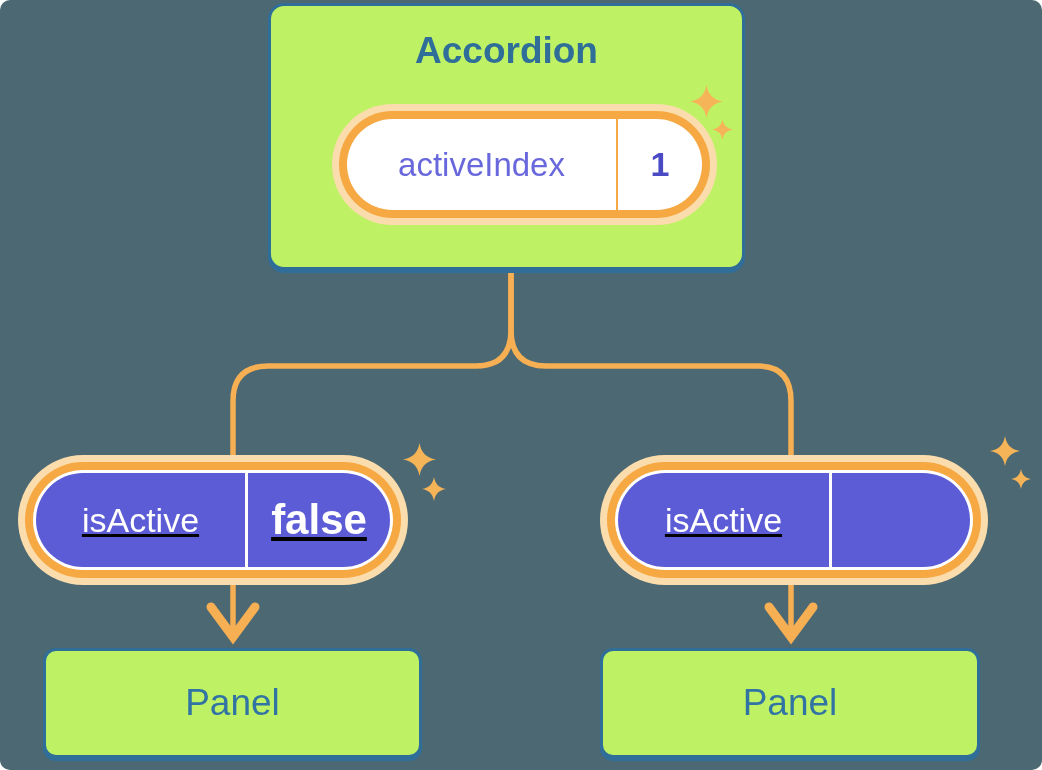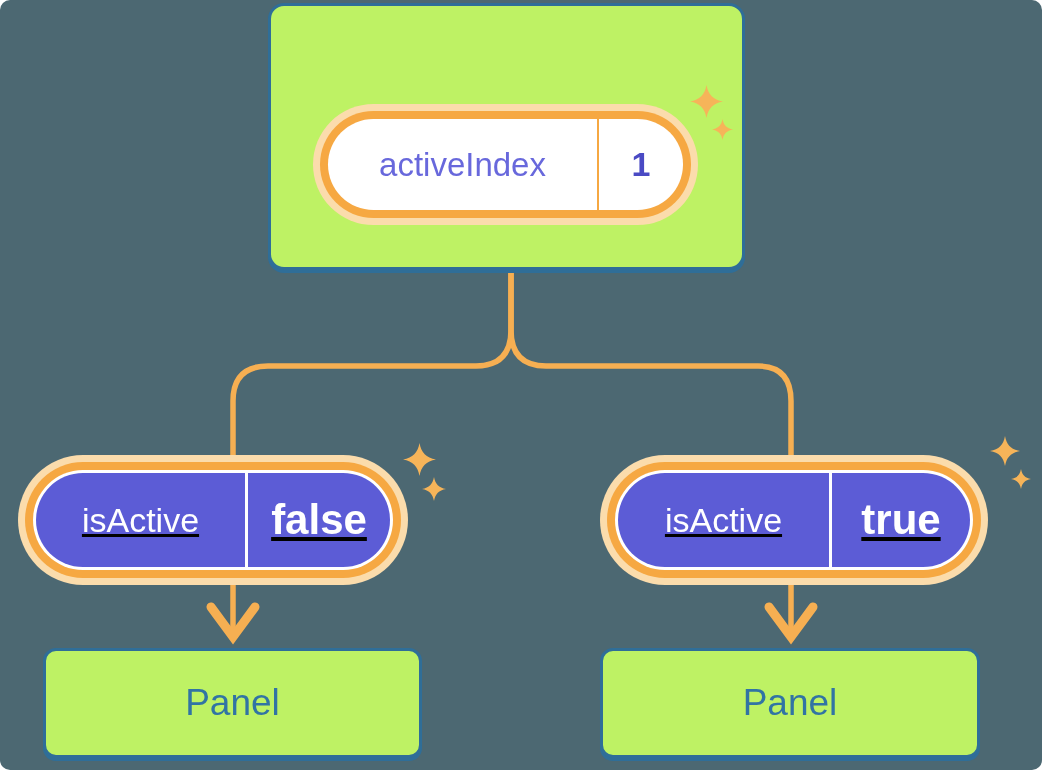--- a/index.html
+++ b/index.html
@@ -67,21 +67,21 @@
   .core-outline {
     width: 100%; height: 100%; box-sizing: border-box;
     background: #ffffff; border-radius: 50px; padding: 3px;
   }
   .core-purple {
     width: 100%; height: 100%; box-sizing: border-box;
     background: var(--purple-fill, #5C5CD6); border-radius: 47px;
     display: flex; overflow: hidden; text-decoration: underline;
   }
   .cell { display: flex; align-items: center; justify-content: center; }
-  #state-pill { left: 313px; top: 104px; width: 385px; height: 121px; text-align: center; }
+  #state-pill { left: 332px; top: 104px; width: 385px; height: 121px; text-align: center; }
   #state-pill .label-cell { width: 269px; font-size: 33px; color: var(--purple-text, #6868DC); }
   #state-pill .divider { width: 2px; background: var(--orange-ring, #F6A842); }
   #state-pill .value-cell { flex: 1; font-size: 34px; font-weight: 700; color: var(--purple-value, #4A4AC4); }
 
   #prop-pill-left  { left: 18px;  top: 455px; width: 390px; height: 130px; }
   #prop-pill-right { left: 600px; top: 455px; width: 388px; height: 130px; }
   .prop-label { font-size: 34px; color: #ffffff; }
   #prop-pill-left  .prop-label { width: 209px; }
   #prop-pill-right .prop-label { width: 211px; }
   .prop-divider { width: 3px; background: #ffffff; }
@@ -97,20 +97,21 @@
 <div id="canvas">
 
   <svg id="connectors" width="1042" height="770" viewBox="0 0 1042 770">
     <path class="branch" d="M511 270 L511 330 Q511 366 476 366 L268 366 Q233 366 233 401 L233 631"></path>
     <path class="branch" d="M511 270 L511 330 Q511 366 546 366 L758 366 Q791 366 791 401 L791 631"></path>
     <path class="arrowhead" d="M211 607 L233 637 L255 607"></path>
     <path class="arrowhead" d="M769 607 L791 637 L813 607"></path>
   </svg>
 
   <div id="accordion-box" class="box"></div>
+  <div id="accordion-title">Accordion</div>
 
   <div id="state-pill" class="pill">
     <div class="glow">
       <div class="ring">
         <div class="core-white">
           <div class="cell label-cell">activeIndex</div>
           <div class="divider"></div>
           <div class="cell value-cell">1</div>
         </div>
       </div>
@@ -145,21 +146,20 @@
     <path d="M50 0 C55.5 30 70 44.5 100 50 C70 55.5 55.5 70 50 100 C44.5 70 30 55.5 0 50 C30 44.5 44.5 30 50 0 Z"></path>
   </svg>
 
   <div id="prop-pill-right" class="pill">
     <div class="glow">
       <div class="ring">
         <div class="core-outline">
           <div class="core-purple">
             <div class="cell prop-label">isActive</div>
             <div class="prop-divider"></div>
-            <div class="cell prop-value">true</div>
           </div>
         </div>
       </div>
     </div>
   </div>
 
   <svg class="sparkle" style="left:990px; top:436px;" width="30" height="30" viewBox="0 0 100 100">
     <path d="M50 0 C55.5 30 70 44.5 100 50 C70 55.5 55.5 70 50 100 C44.5 70 30 55.5 0 50 C30 44.5 44.5 30 50 0 Z"></path>
   </svg>
   <svg class="sparkle" style="left:1011px; top:469px;" width="20" height="20" viewBox="0 0 100 100">

